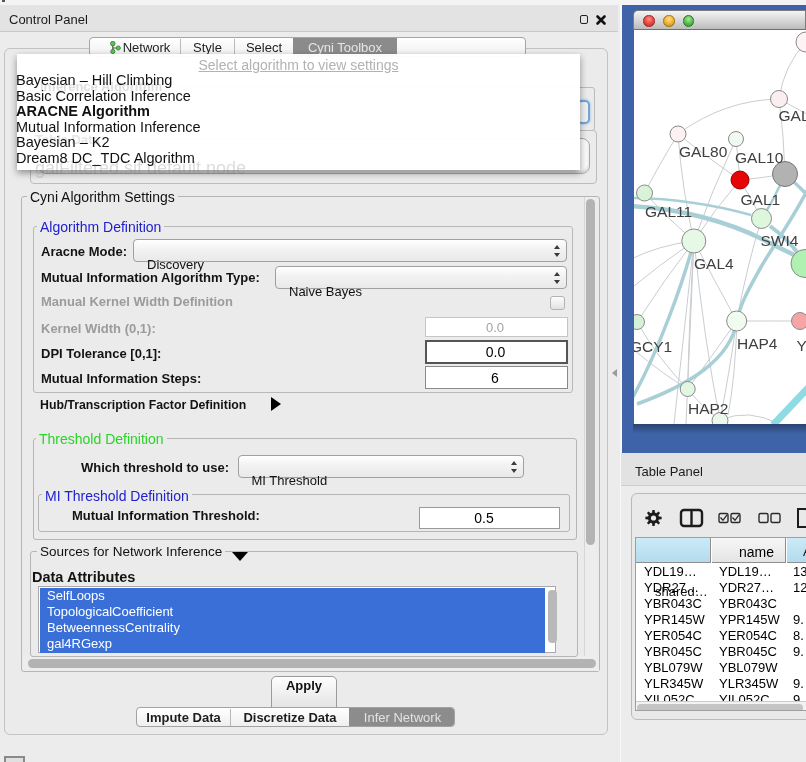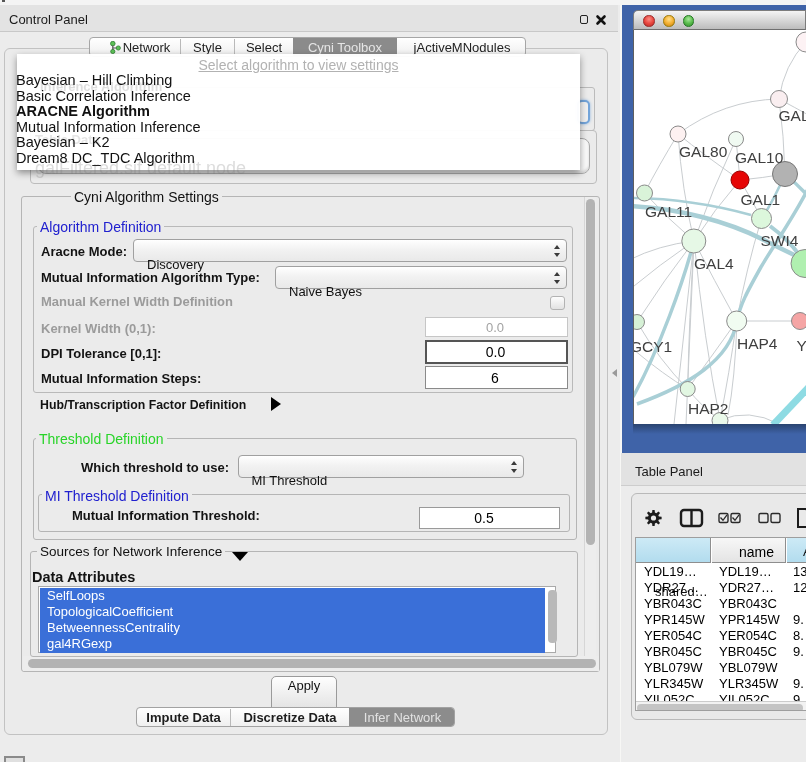--- a/index.html
+++ b/index.html
@@ -41,21 +41,20 @@
         <path d="M2.8 4.5 L2.8 10" stroke="#555" stroke-width="1.2" fill="none"></path>
         <path d="M2.8 7 L7.5 7" stroke="#555" stroke-width="1.2" fill="none"></path>
         <circle cx="8.3" cy="7" r="2.1" fill="#5cc157" stroke="#2e7d32" stroke-width="0.8"></circle>
         <circle cx="2.8" cy="10.5" r="2.1" fill="#5cc157" stroke="#2e7d32" stroke-width="0.8"></circle>
       </svg>Network</div>
   <div class="abs" style="left:90px;top:1px;width:1px;height:18px;background:#b9b9b9;"></div>
   <div class="abs" style="left:91px;top:0;width:53px;height:20px;text-align:center;line-height:20px;">Style</div>
   <div class="abs" style="left:144px;top:1px;width:1px;height:18px;background:#b9b9b9;"></div>
   <div class="abs" style="left:145px;top:0;width:58px;height:20px;text-align:center;line-height:20px;">Select</div>
   <div class="abs" style="left:203px;top:0;width:104px;height:20px;text-align:center;line-height:20px;background:#8b8b8b;color:#e6e6e6;">Cyni Toolbox</div>
-  <div class="abs" style="left:307px;top:0;width:130px;height:20px;text-align:center;line-height:20px;">jActiveMNodules</div>
 </div>
 
 <div class="abs" style="left:35px;top:87px;width:560px;height:44px;border:1px solid #bbb;border-radius:3px;"></div>
 <div class="abs" style="left:577px;top:100px;width:13px;height:24px;border:2px solid #73a4d9;border-radius:5px;box-shadow:0 0 3px #8ab4e0;background:#f0f0f0;"></div>
 <div class="abs" style="left:30px;top:130px;width:567px;height:54px;border:1px solid #bcbcbc;border-radius:4px;"></div>
 <div class="abs" style="left:38px;top:138px;width:552px;height:36px;border:1px solid #a9a9a9;border-radius:8px;background:#fafafa;box-shadow:inset 0 -2px 3px rgba(0,0,0,0.15);"></div>
 
 <div class="abs" style="left:17px;top:54px;width:563px;height:116px;background:rgba(255,255,255,0.97);box-shadow:0 3px 7px rgba(0,0,0,0.4);">
   <div class="abs" style="left:0;top:3px;width:563px;text-align:center;font-size:14px;color:#b2b2b2;text-decoration:underline;">Select algorithm to view settings</div>
   <div class="abs" style="left:23px;top:25px;font-size:13px;font-weight:bold;color:rgba(110,110,110,0.22);">Inference Algorithm</div>
@@ -63,21 +62,21 @@
   <div class="abs" style="left:18px;top:104px;font-size:18px;color:rgba(120,120,120,0.26);">galFiltered.sif default node</div>
   <div class="abs" style="left:-1px;top:19px;font-size:14.5px;line-height:15.5px;color:#111;white-space:pre;">Bayesian – Hill Climbing
 Basic Correlation Inference
 <b>ARACNE Algorithm</b>
 Mutual Information Inference
 Bayesian – K2
 Dream8 DC_TDC Algorithm</div>
 </div>
 
 <div class="tborder" style="left:21px;top:196px;width:579px;height:476px;"></div>
-<div class="tlabel" style="left:27px;top:190px;color:#111;margin-left:44px;">Cyni Algorithm Settings</div>
+<div class="tlabel" style="left:27px;top:190px;color:#111;">Cyni Algorithm Settings</div>
 
 <div class="abs" style="left:584px;top:197px;width:12px;height:459px;background:#ededed;border-left:1px solid #d6d6d6;"></div>
 <div class="abs" style="left:585.5px;top:199px;width:9px;height:346px;background:#b3b3b3;border-radius:5px;"></div>
 
 <div class="abs" style="left:23px;top:656px;width:576px;height:15px;background:#ededed;"></div>
 <div class="abs" style="left:28px;top:658.5px;width:568px;height:9px;background:#b3b3b3;border-radius:5px;"></div>
 
 <div class="tborder" style="left:33px;top:226px;width:540px;height:167px;border-color:#b9b9b9;"></div>
 <div class="tlabel" style="left:37px;top:220px;color:#2020cf;">Algorithm Definition</div>
 
@@ -117,21 +116,21 @@
 <div class="field" style="left:419px;top:507px;width:141px;height:22px;border:1px solid #9a9a9a;color:#000;font-size:14px;line-height:20px;padding-right:11px;">0.5</div>
 
 <div class="tborder" style="left:30px;top:551px;width:548px;height:106px;"></div>
 <div class="tlabel" style="left:37px;top:545px;color:#111;font-size:13.5px;">Sources for Network Inference</div>
 <div class="abs" style="left:232px;top:552px;width:0;height:0;border-left:8.5px solid transparent;border-right:8.5px solid transparent;border-top:9px solid #000;"></div>
 <div class="lbl" style="left:32px;top:569px;font-size:14.5px;">Data Attributes</div>
 <div class="abs" style="left:38px;top:586px;width:518px;height:67px;border:1px solid #a9a9a9;background:#fff;"></div>
 <div class="abs" style="left:40px;top:588px;width:505px;height:64.5px;background:#3a6fd8;color:#fff;font-size:13px;line-height:16.1px;padding-left:7px;">SelfLoops<br>TopologicalCoefficient<br>BetweennessCentrality<br>gal4RGexp</div>
 <div class="abs" style="left:548px;top:590px;width:9px;height:53px;background:#b9b9b9;border-radius:4px;"></div>
 
-<div class="abs" style="left:271px;top:676px;width:66px;height:37px;border:1px solid #9a9a9a;border-radius:5px;background:linear-gradient(#fefefe,#e0e0e0);text-align:center;font-size:13px;font-weight:normal;color:#111;line-height:18px;">Apply</div>
+<div class="abs" style="left:271px;top:676px;width:66px;height:37px;border:1px solid #9a9a9a;border-radius:5px;background:linear-gradient(#fefefe,#e0e0e0);text-align:center;font-size:13px;font-weight:bold;color:#111;line-height:18px;">Apply</div>
 
 <div class="abs" style="left:136px;top:707px;width:319px;height:20px;border:1px solid #a2a2a2;border-radius:4px;background:linear-gradient(#ffffff,#efefef);overflow:hidden;font-size:13px;font-weight:bold;color:#1d1d1d;">
   <div class="abs" style="left:0;top:0;width:93px;height:20px;text-align:center;line-height:19px;">Impute Data</div>
   <div class="abs" style="left:93px;top:1px;width:1px;height:18px;background:#b9b9b9;"></div>
   <div class="abs" style="left:94px;top:0;width:118px;height:20px;text-align:center;line-height:19px;">Discretize Data</div>
   <div class="abs" style="left:212px;top:0;width:107px;height:20px;text-align:center;line-height:19px;background:#8c8c8c;color:#e2e2e2;font-weight:normal;">Infer Network</div>
 </div>
 
 <div class="abs" style="left:4px;top:756px;width:21px;height:10px;border:2px solid #8a8a8a;background:#e0e0e0;"></div>
 

